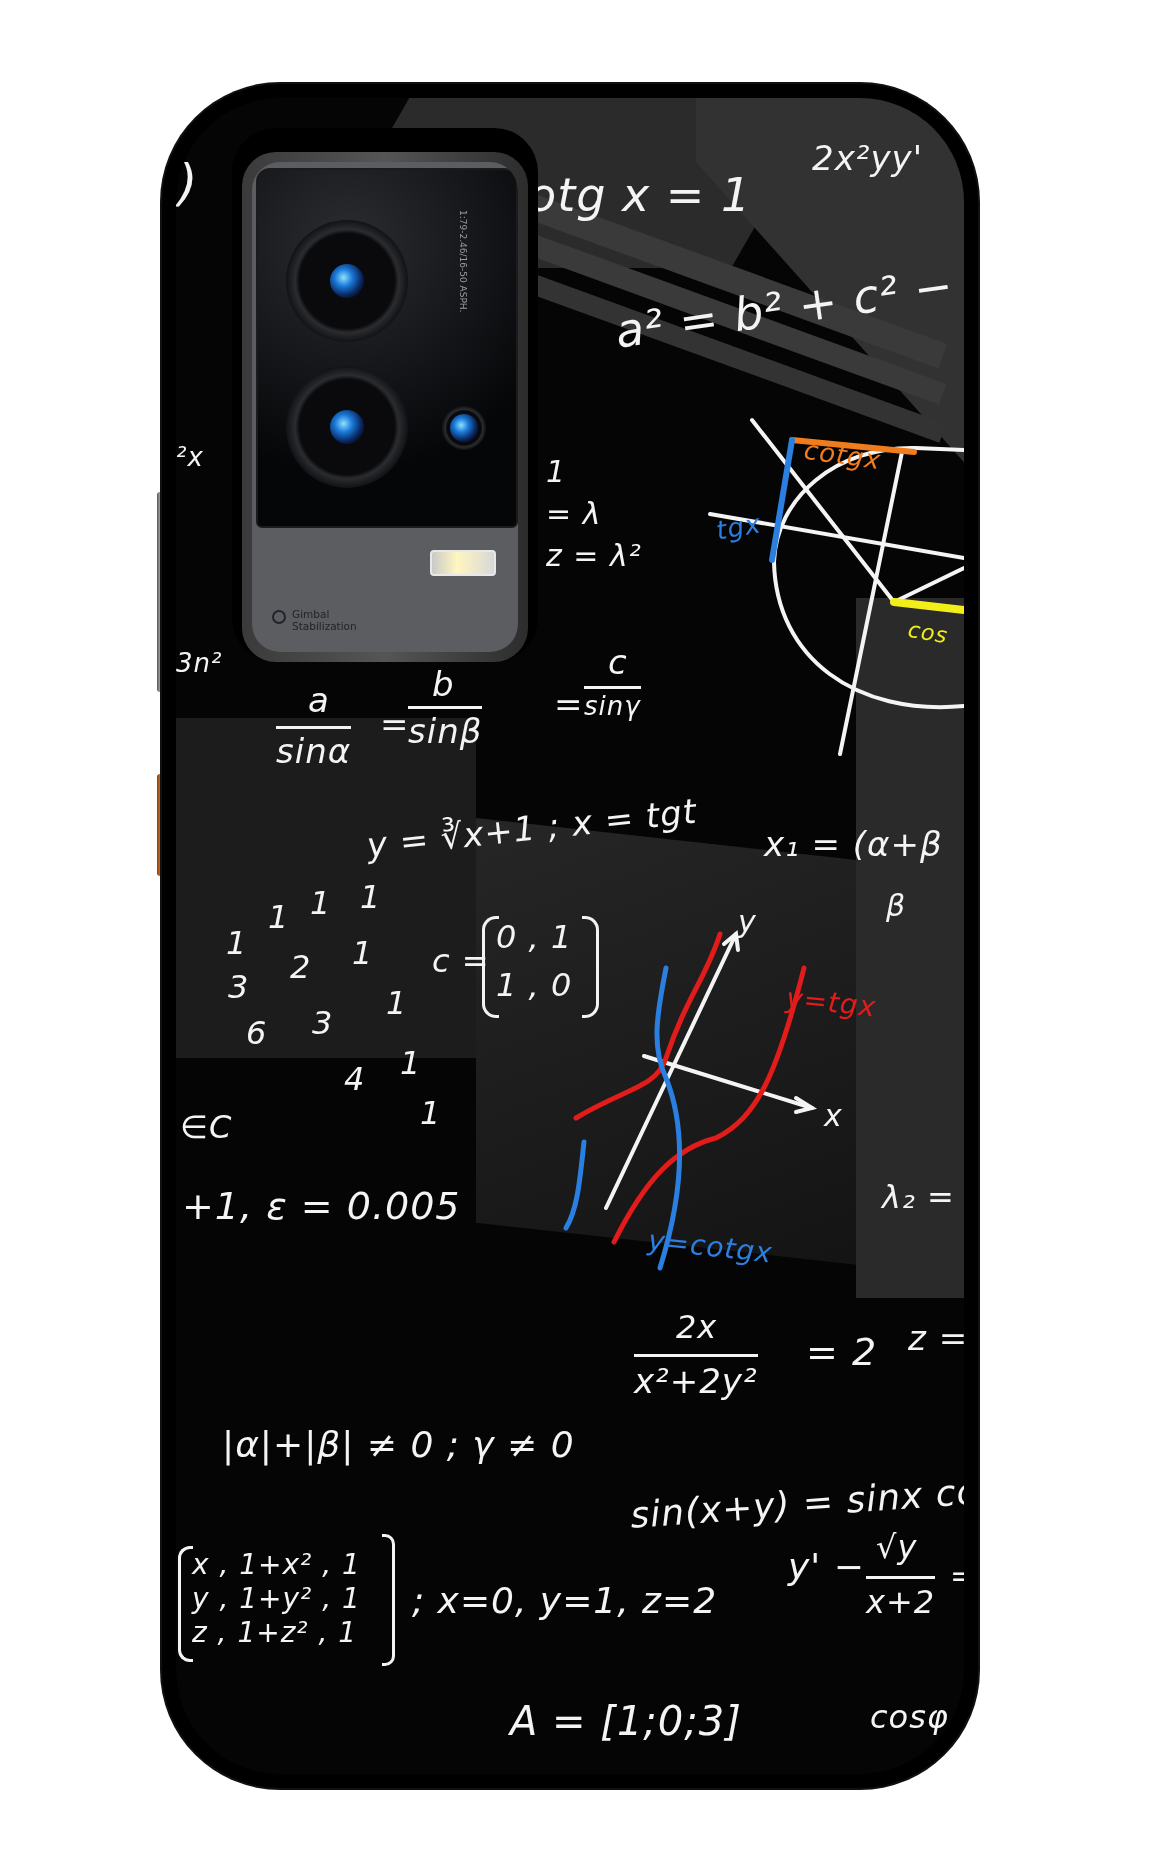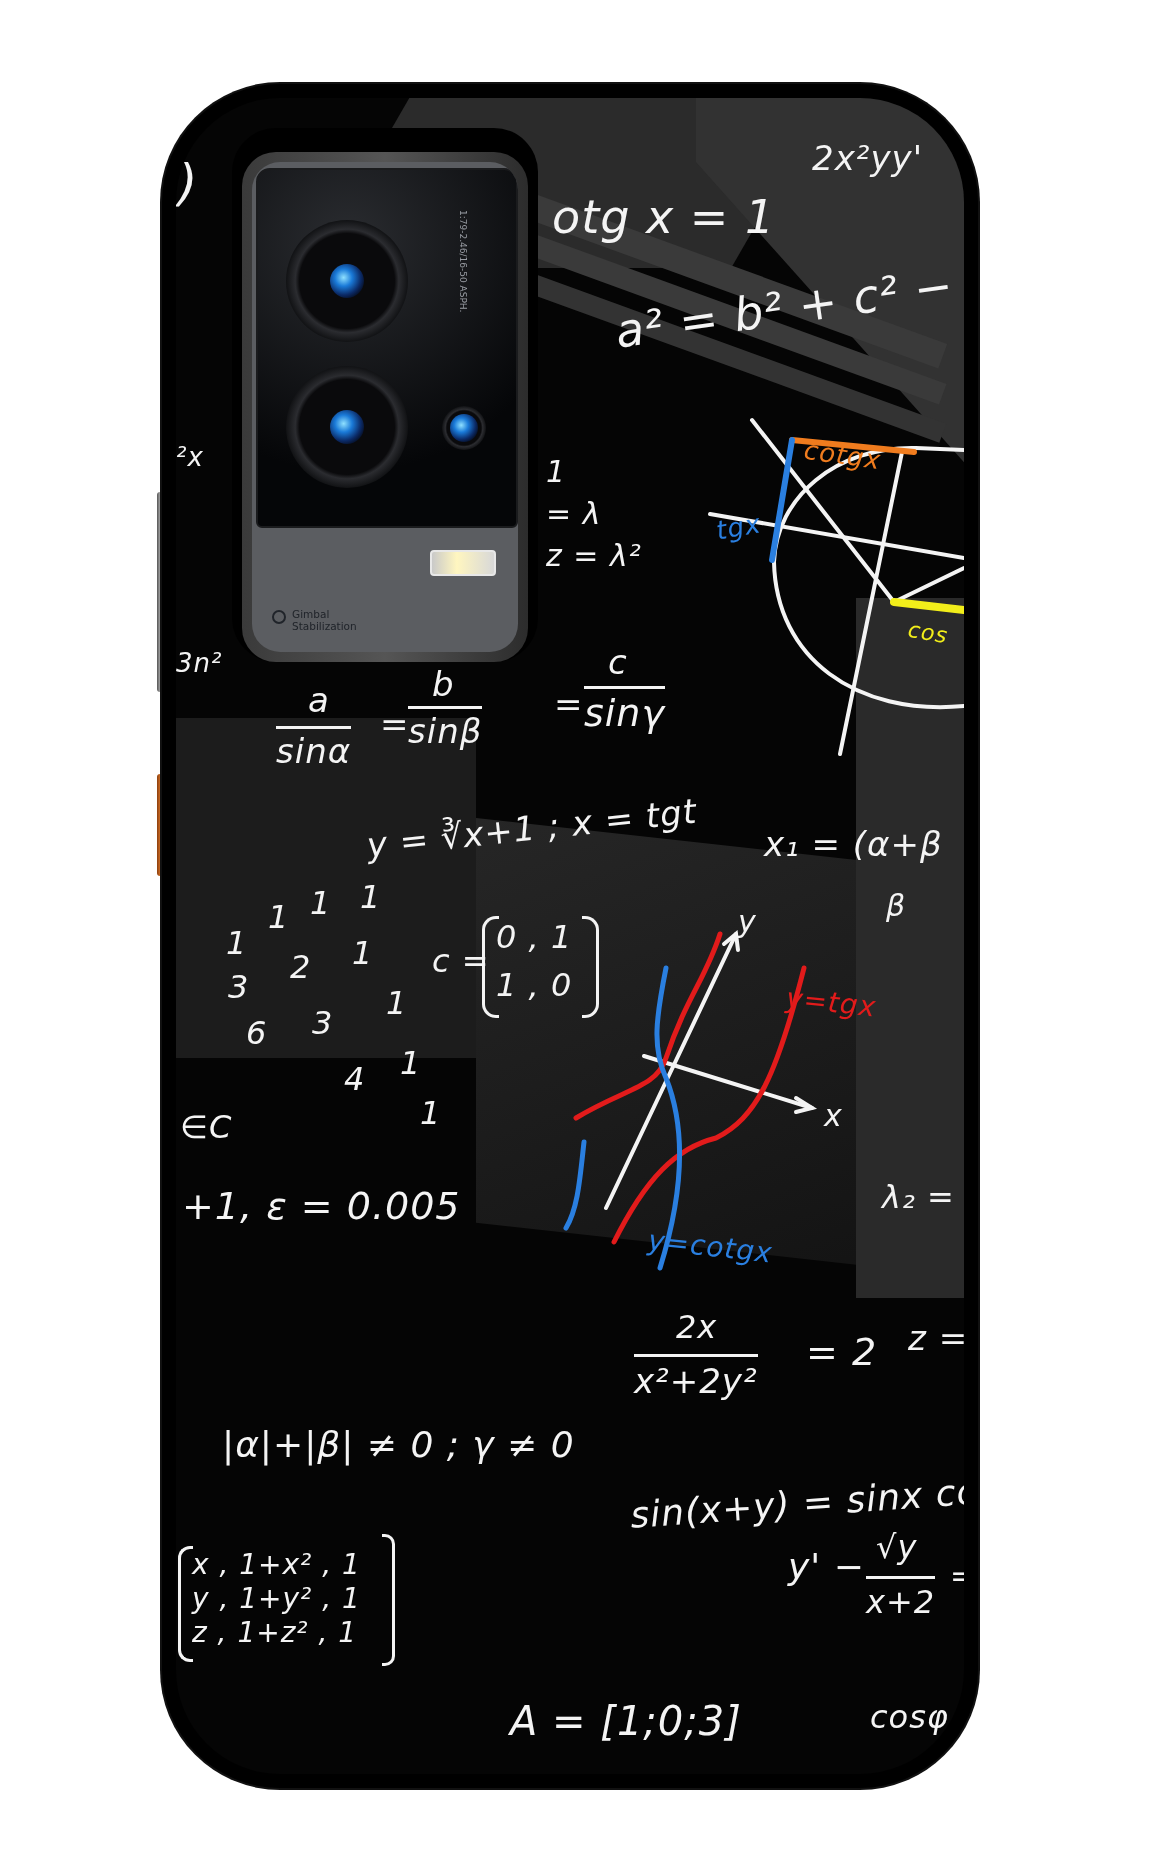--- a/index.html
+++ b/index.html
@@ -62,33 +62,33 @@
       <g fill="none" stroke="#e21b1b" stroke-width="5" stroke-linecap="round">
         <path d="M400 1020 C 450 990, 480 990, 490 960 C 510 900, 530 880, 544 836"></path>
         <path d="M438 1144 C 470 1080, 500 1050, 540 1040 C 580 1020, 600 980, 628 870"></path>
       </g>
       <g fill="none" stroke="#2a7fe0" stroke-width="5" stroke-linecap="round">
         <path d="M490 870 C 480 920, 476 950, 490 980 C 506 1020, 512 1080, 484 1170"></path>
         <path d="M408 1044 C 404 1080, 402 1110, 390 1130"></path>
       </g>
     </svg>
 
-    <div class="txt" style="left:376px;top:70px;font-size:46px;margin-top:22px;">otg x = 1</div>
+    <div class="txt" style="left:352px;top:70px;font-size:46px;">otg x = 1</div>
     <div class="txt" style="left:636px;top:40px;font-size:34px;">2x²yy'</div>
     <div class="txt" style="left:438px;top:180px;font-size:46px;transform:rotate(-8deg);">a² = b² + c² − 2</div>
     <div class="txt" style="left:628px;top:342px;font-size:26px;color:#f07c1e;transform:rotate(8deg);">cotgx</div>
     <div class="txt" style="left:540px;top:414px;font-size:26px;color:#2a7fe0;transform:rotate(-10deg);">tgx</div>
     <div class="txt" style="left:732px;top:522px;font-size:22px;color:#f2ee1a;transform:rotate(10deg);">cos</div>
 
     <div class="txt" style="left:132px;top:582px;font-size:34px;">a</div>
     <div class="txt" style="left:100px;top:628px;font-size:34px;border-top:3px solid #f4f4f4;padding-top:2px;">sinα</div>
     <div class="txt" style="left:256px;top:566px;font-size:34px;">b</div>
     <div class="txt" style="left:232px;top:608px;font-size:34px;border-top:3px solid #f4f4f4;padding-top:2px;">sinβ</div>
     <div class="txt" style="left:432px;top:544px;font-size:34px;">c</div>
-    <div class="txt" style="left:408px;top:588px;font-size:38px;border-top:3px solid #f4f4f4;padding-top:2px;">sinγ</div>
+    <div class="txt" style="left:408px;top:588px;font-size:26px;border-top:3px solid #f4f4f4;padding-top:2px;">sinγ</div>
     <div class="txt" style="left:204px;top:606px;font-size:34px;">=</div>
     <div class="txt" style="left:378px;top:586px;font-size:34px;">=</div>
 
     <div class="txt" style="left:190px;top:710px;font-size:34px;transform:rotate(-6deg);">y = ∛x+1   ; x = tgt</div>
     <div class="txt" style="left:588px;top:726px;font-size:34px;">x₁ = (α+β</div>
     <div class="txt" style="left:710px;top:790px;font-size:30px;">β</div>
 
     <div class="txt" style="left:50px;top:826px;font-size:32px;">1</div>
     <div class="txt" style="left:92px;top:800px;font-size:32px;">1</div>
     <div class="txt" style="left:134px;top:786px;font-size:32px;">1</div>
@@ -124,20 +124,21 @@
     <div class="txt" style="left:732px;top:1220px;font-size:34px;">z =</div>
 
     <div class="txt" style="left:46px;top:1326px;font-size:36px;">|α|+|β| ≠ 0 ; γ ≠ 0</div>
     <div class="txt" style="left:454px;top:1384px;font-size:36px;transform:rotate(-4deg);">sin(x+y) = sinx cos</div>
 
     <div class="txt" style="left:16px;top:1450px;font-size:28px;">x , 1+x² , 1</div>
     <div class="txt" style="left:16px;top:1484px;font-size:28px;">y , 1+y² , 1</div>
     <div class="txt" style="left:16px;top:1518px;font-size:28px;">z , 1+z² , 1</div>
     <div style="position:absolute;left:2px;top:1448px;width:12px;height:110px;border:3px solid #f4f4f4;border-right:none;border-radius:12px 0 0 12px;"></div>
     <div style="position:absolute;left:206px;top:1436px;width:10px;height:126px;border:3px solid #f4f4f4;border-left:none;border-radius:0 10px 10px 0;"></div>
+    <div class="txt" style="left:236px;top:1482px;font-size:36px;">; x=0, y=1, z=2</div>
 
     <div class="txt" style="left:612px;top:1448px;font-size:36px;">y' −</div>
     <div class="txt" style="left:700px;top:1430px;font-size:32px;">√y</div>
     <div class="txt" style="left:690px;top:1478px;font-size:32px;border-top:3px solid #f4f4f4;padding-top:4px;">x+2</div>
     <div class="txt" style="left:774px;top:1460px;font-size:30px;">=</div>
 
     <div class="txt" style="left:334px;top:1600px;font-size:40px;">A = [1;0;3]</div>
     <div class="txt" style="left:694px;top:1600px;font-size:32px;">cosφ</div>
 
     <div class="txt" style="left:2px;top:56px;font-size:50px;">)</div>

